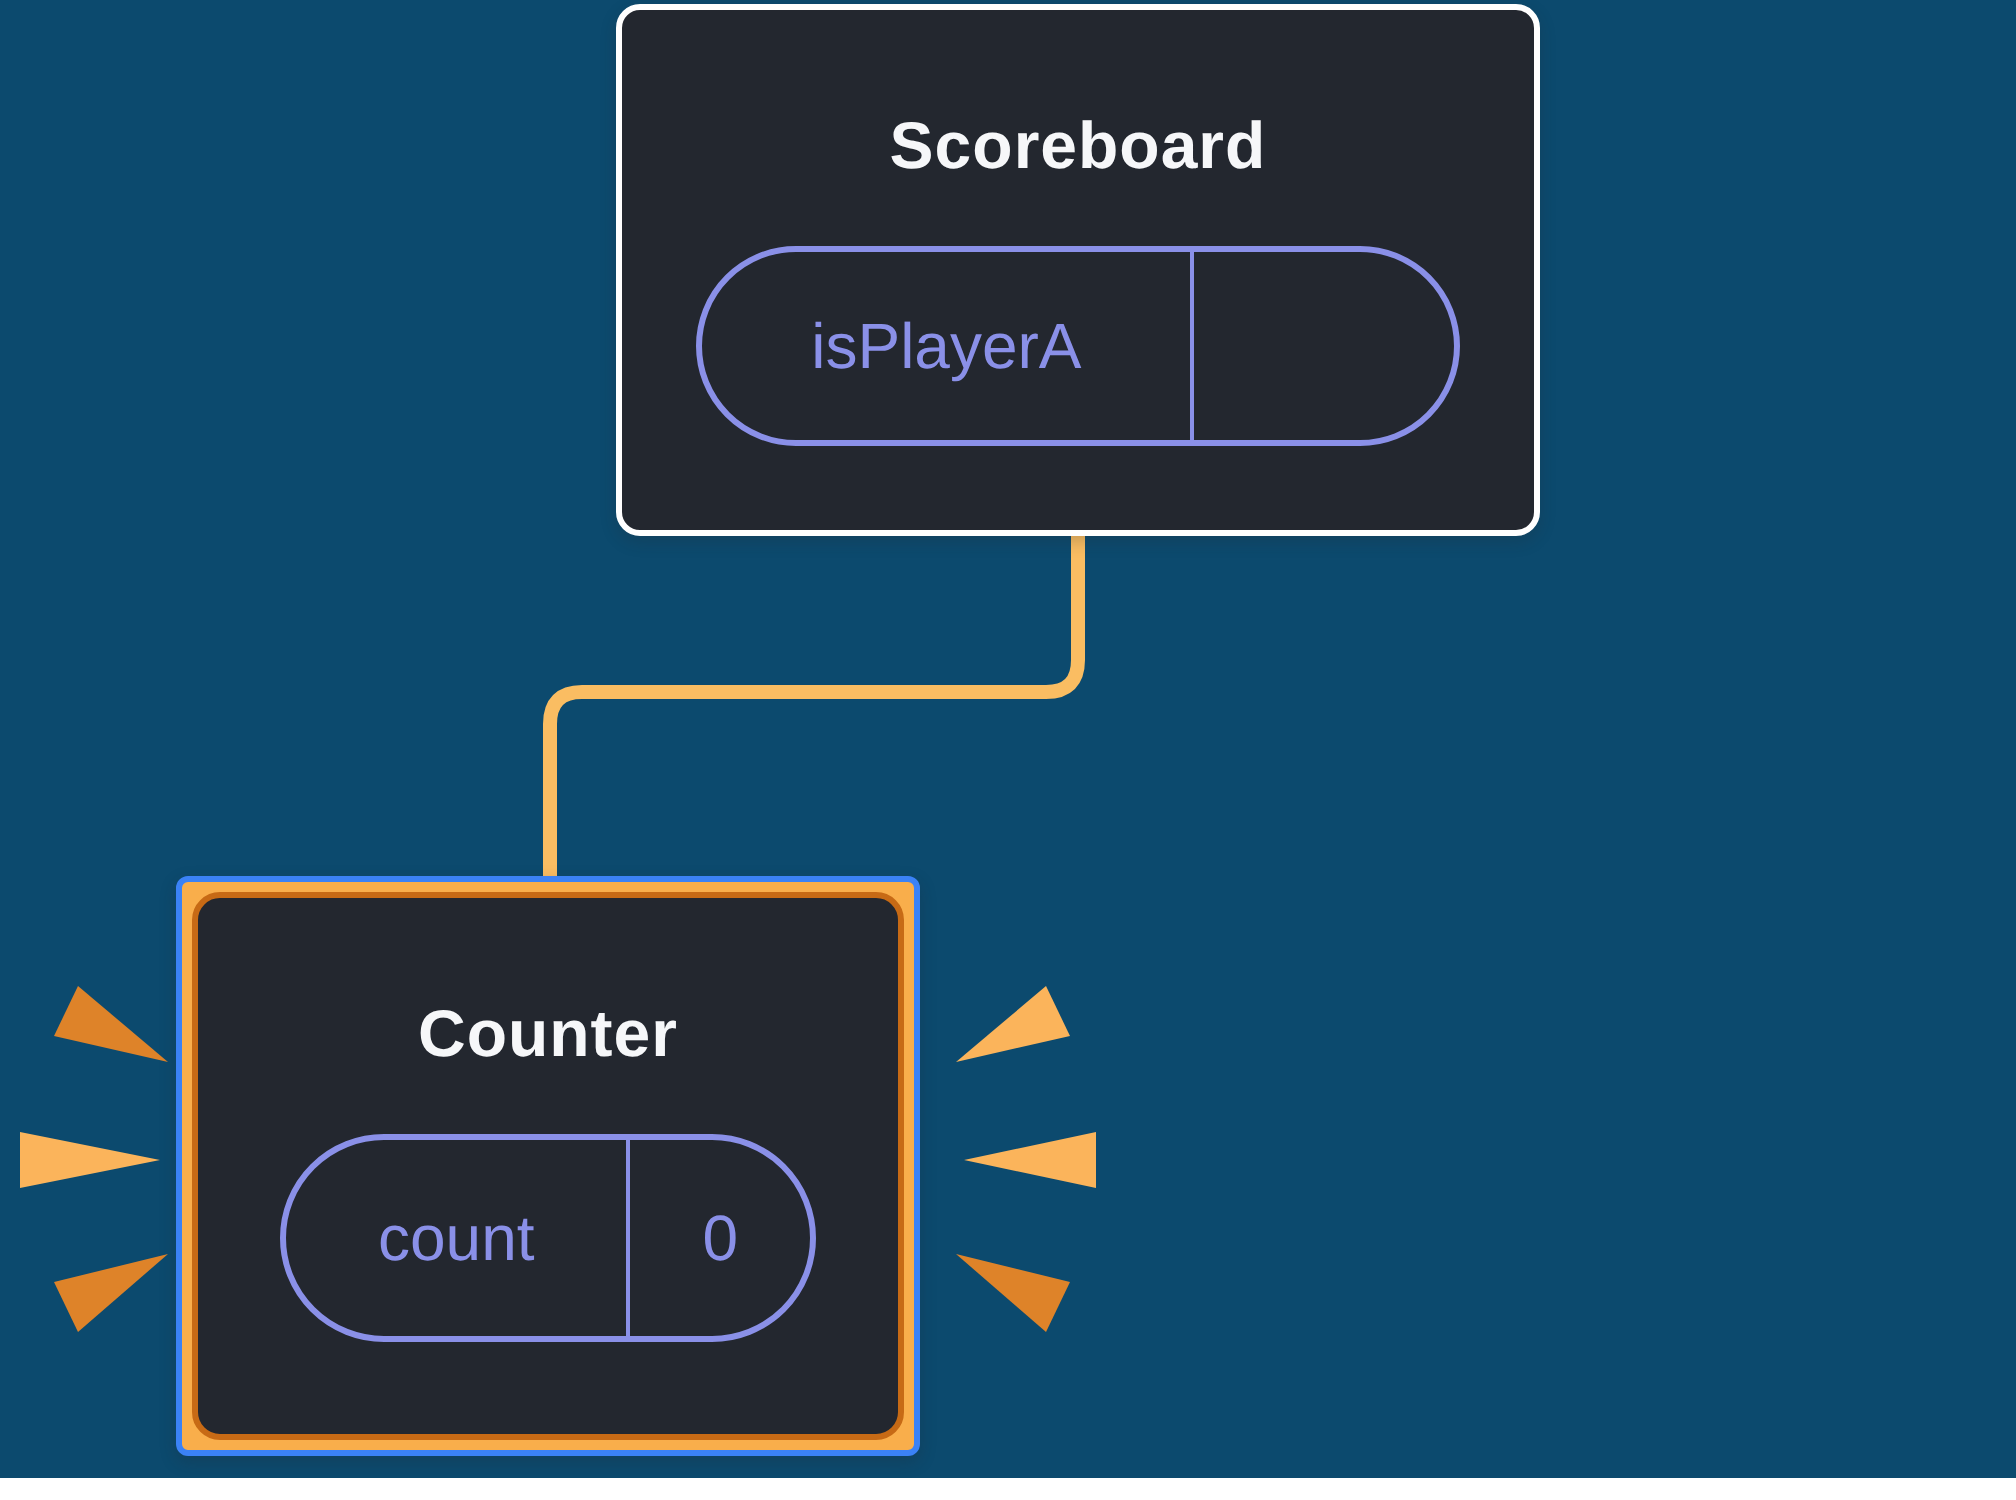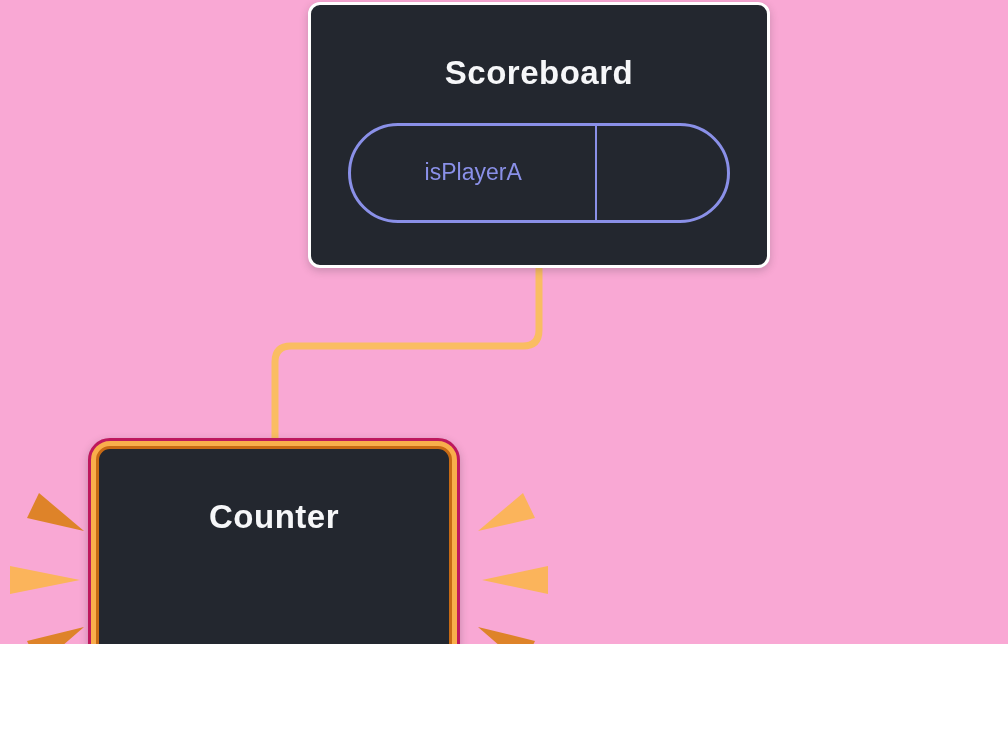--- a/index.html
+++ b/index.html
@@ -1,20 +1,20 @@
 <!DOCTYPE html>
 <html><head>
 <meta charset="utf-8">
 <style>
   html, body { margin: 0; padding: 0; background: #ffffff; }
   .stage {
     position: relative;
     width: 1008px;
-    height: 644px;
-    background: #f9a8d4;
+    height: 739px;
+    background: #0c4a6e;
     font-family: "Liberation Sans", sans-serif;
     overflow: hidden;
     text-decoration: underline;
   }
   .wires {
     position: absolute;
     left: 0; top: 0;
     width: 1008px; height: 750px;
     pointer-events: none;
   }
@@ -28,22 +28,22 @@
     align-items: center;
     padding-top: 48px;
   }
   .plain .node {
     border: 3px solid #ffffff;
     border-radius: 12px;
     box-shadow: 0 3px 8px rgba(35,39,47,0.22);
   }
   .highlighted {
     background: #f9ae4b;
-    border: 3px solid #be185d;
-    border-radius: 22px;
+    border: 3px solid #3b82f6;
+    border-radius: 6px;
     padding: 5px;
     box-shadow: 0 3px 8px rgba(35,39,47,0.25);
   }
   .highlighted .node {
     border: 3px solid #c76a15;
     border-radius: 14px;
   }
   .node-title {
     font-size: 33px;
     font-weight: 700;
@@ -59,21 +59,21 @@
     display: flex;
     align-items: stretch;
     overflow: hidden;
   }
   .pill-lg { width: 382px; height: 100px; }
   .pill-sm { width: 268px; height: 104px; }
   .cell {
     display: flex;
     align-items: center;
     justify-content: center;
-    font-size: 23px;
+    font-size: 32px;
     color: #8a90e8;
     line-height: 1;
   }
   .cell.key { flex: 0 0 65%; border-right: 2px solid #8a90e8; }
   .cell.val { flex: 1 1 auto; }
 </style>
 </head>
 <body>
 
 <div class="stage">
@@ -95,16 +95,20 @@
       <div class="node-title">Scoreboard</div>
       <div class="pill pill-lg">
         <div class="cell key">isPlayerA</div>
       </div>
     </div>
   </div>
 
   <div class="node-outer highlighted" style="left:88px; top:438px; width:372px; height:290px;">
     <div class="node">
       <div class="node-title">Counter</div>
+      <div class="pill pill-sm">
+        <div class="cell key">count</div>
+        <div class="cell val">0</div>
+      </div>
     </div>
   </div>
 
 </div>
 
 </body></html>

